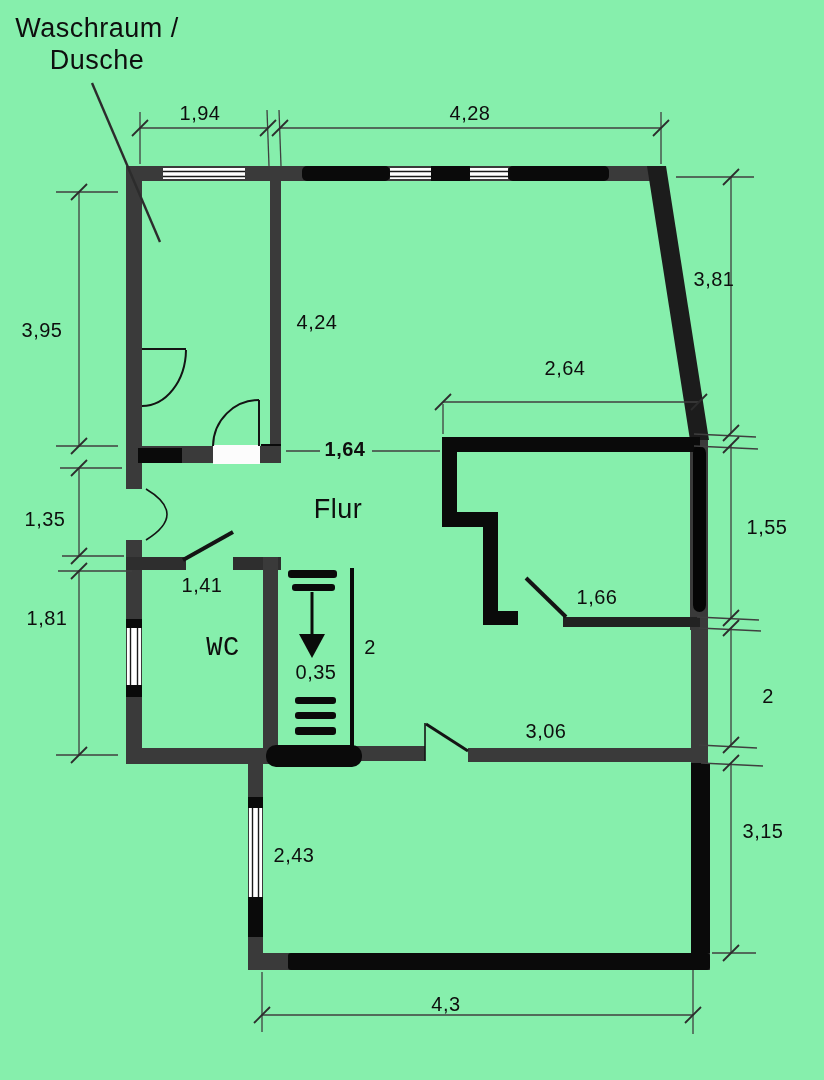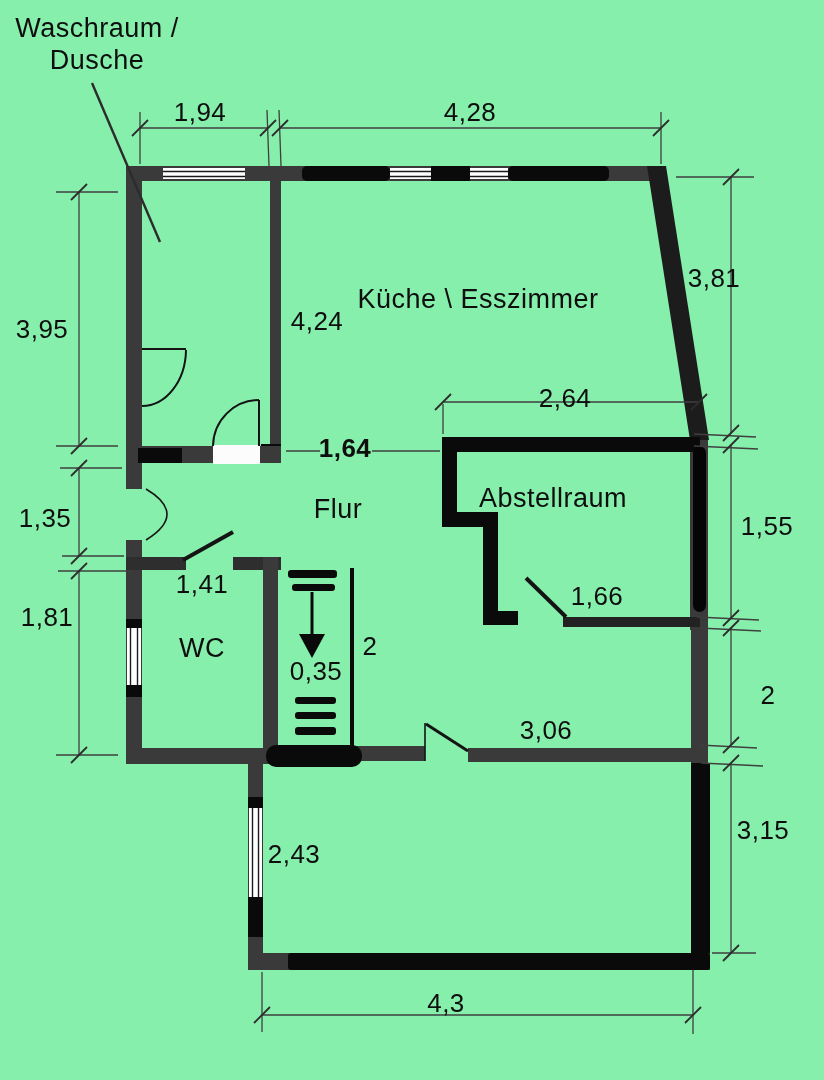--- a/index.html
+++ b/index.html
@@ -4,21 +4,21 @@
 <style>
   html,body{margin:0;padding:0;background:#e8e8e8;}
   #plan{
     position:relative;width:824px;height:1080px;margin:0 auto;
     background:#86efac;overflow:hidden;
     font-family:"Liberation Sans","DejaVu Sans",sans-serif;
   }
   #plan svg{position:absolute;left:0;top:0;}
   .lbl{
     position:absolute;transform:translate(-50%,-50%);
-    color:#0e0e0e;font-size:26px;white-space:nowrap;line-height:1.2;
+    color:#0e0e0e;font-size:20px;white-space:nowrap;line-height:1.2;
     letter-spacing:0.5px;
   }
   .room{font-size:27px;}
   .two-line{text-align:center;}
 </style>
 </head>
 <body>
 
 <div id="plan">
 
@@ -207,31 +207,29 @@
       <line x1="685" y1="1023" x2="701" y2="1007"></line>
       <line x1="435" y1="410" x2="451" y2="394"></line>
       <line x1="691" y1="410" x2="707" y2="394"></line>
     </g>
   </svg>
 
   <div class="lbl room two-line" style="left:97px;top:44px;">
     <span>Waschraum /</span><br>
     <span>Dusche</span>
   </div>
-  <div class="lbl room" style="left:478px;top:299px;">Küche \ Esszimmer</div>
   <div class="lbl room" style="left:338px;top:509px;">Flur</div>
-  <div class="lbl room" style="left:553px;top:498px;">Abstellraum</div>
-  <div class="lbl room" style="left:202px;top:648px;">WC</div>
+  <div class="lbl room" style="left:223px;top:648px;font-family:Liberation Mono, monospace;">WC</div>
 
   <div class="lbl" style="left:200px;top:113px;">1,94</div>
   <div class="lbl" style="left:470px;top:113px;">4,28</div>
   <div class="lbl" style="left:42px;top:330px;">3,95</div>
   <div class="lbl" style="left:317px;top:322px;">4,24</div>
   <div class="lbl" style="left:714px;top:279px;">3,81</div>
-  <div class="lbl" style="left:565px;top:399px;">2,64</div>
+  <div class="lbl" style="left:565px;top:368px;">2,64</div>
   <div class="lbl" style="left:345px;top:449px;font-weight:bold;">1,64</div>
   <div class="lbl" style="left:45px;top:519px;">1,35</div>
   <div class="lbl" style="left:767px;top:527px;">1,55</div>
   <div class="lbl" style="left:202px;top:585px;">1,41</div>
   <div class="lbl" style="left:597px;top:597px;">1,66</div>
   <div class="lbl" style="left:47px;top:618px;">1,81</div>
   <div class="lbl" style="left:316px;top:672px;">0,35</div>
   <div class="lbl" style="left:370px;top:647px;">2</div>
   <div class="lbl" style="left:768px;top:696px;">2</div>
   <div class="lbl" style="left:546px;top:731px;">3,06</div>

